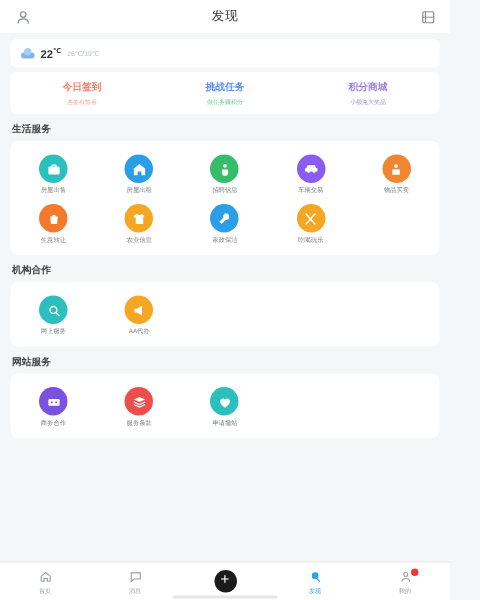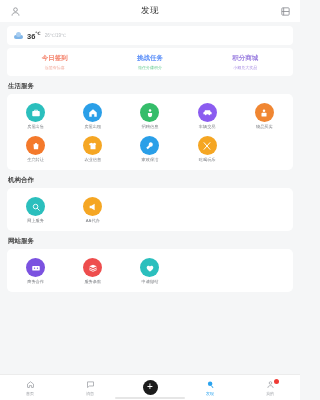--- a/index.html
+++ b/index.html
@@ -108,21 +108,21 @@
     <svg width="11" height="11" viewBox="0 0 24 24" fill="none" stroke="#8a8d92" stroke-width="1.8">
       <rect x="4" y="4" width="16" height="16" rx="2"></rect>
         <path d="M4 12h16M8 4v16"></path>
     </svg>
   </div>
 </div>
 
 <div class="weather">
   <div class="cloud"></div>
   <div class="wtemp">
-    <span>36</span><sup>℃</sup>
+    <span>22</span><sup>℃</sup>
   </div>
   <div class="wrange">26℃/19℃</div>
 </div>
 
 <div class="promos">
   <div class="promo">
     <span class="p1" style="color:#f4816a">今日签到</span>
     <span class="p2" style="color:#f0a99a">连签有惊喜</span>
   </div>
   <div class="promo">

